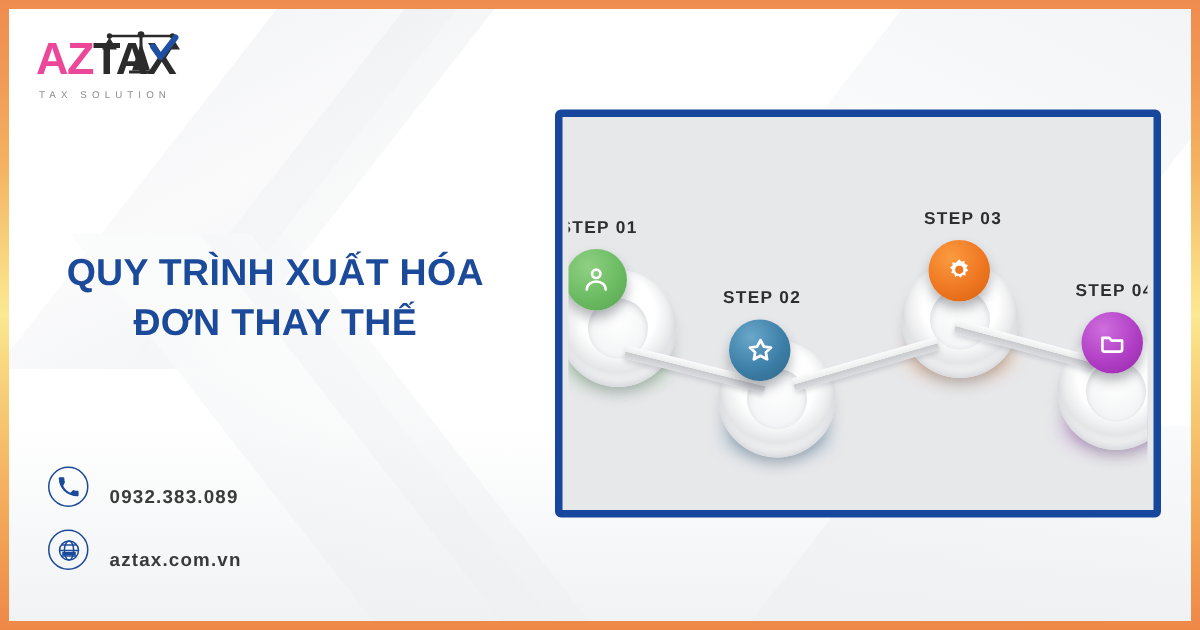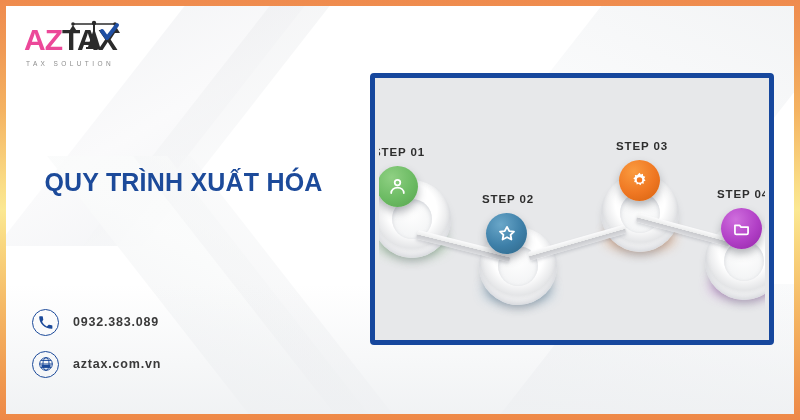--- a/index.html
+++ b/index.html
@@ -82,21 +82,21 @@
     position:absolute; left:0; top:160px; width:355px;
     text-align:center;
     color:#1c4a9a;
     font-size:25px; font-weight:bold;
     line-height:1.32;
     letter-spacing:.2px;
   }
 
   
   .contacts { position:absolute; left:26px; top:300px; }
-  .crow { display:flex; align-items:center; height:32px; margin-bottom:10px; }
+  .crow { display:flex; align-items:flex-end; height:32px; margin-bottom:10px; }
   .cicon {
     width:27px; height:27px; flex:0 0 27px;
     border:1.6px solid #1c4a9a; border-radius:50%;
     display:flex; align-items:center; justify-content:center;
     color:#1c4a9a;
   }
   .ctext {
     margin-left:14px; color:#3a3a3a;
     font-size:12.5px; font-weight:bold; letter-spacing:.8px;
     white-space:nowrap;
@@ -191,20 +191,21 @@
           <path d="M20 28 h16" stroke="#2b2b2b" stroke-width="2"></path>
           <path d="M36 11 l5 7 l10 -13" stroke="#1f4fa3" stroke-width="4" fill="none" stroke-linecap="round" stroke-linejoin="round"></path>
         </svg>
         <div class="logo-text"><span class="logo-az">AZ</span><span class="logo-ax">TAX</span></div>
       </div>
       <div class="logo-sub">TAX SOLUTION</div>
     </div>
 
     <div class="headline">
       <div>QUY TRÌNH XUẤT HÓA</div>
+      <div>ĐƠN THAY THẾ</div>
     </div>
 
     <div class="contacts">
 
       <div class="crow">
         <span class="cicon">
           <svg width="15" height="15" viewBox="0 0 24 24" fill="currentColor">
             <path d="M6.6 10.8c1.7 3.3 4.3 5.9 7.6 7.6l2.5-2.5c.3-.3.8-.4 1.2-.3 1.2.4 2.6.6 4 .6.6 0 1.1.5 1.1 1.1V21c0 .6-.5 1.1-1.1 1.1C10.5 22.1 1.9 13.5 1.9 2.9c0-.6.5-1.1 1.1-1.1h3.7c.6 0 1.1.5 1.1 1.1 0 1.4.2 2.8.6 4 .1.4 0 .9-.3 1.2L6.6 10.8z"></path>
           </svg>
         </span>

